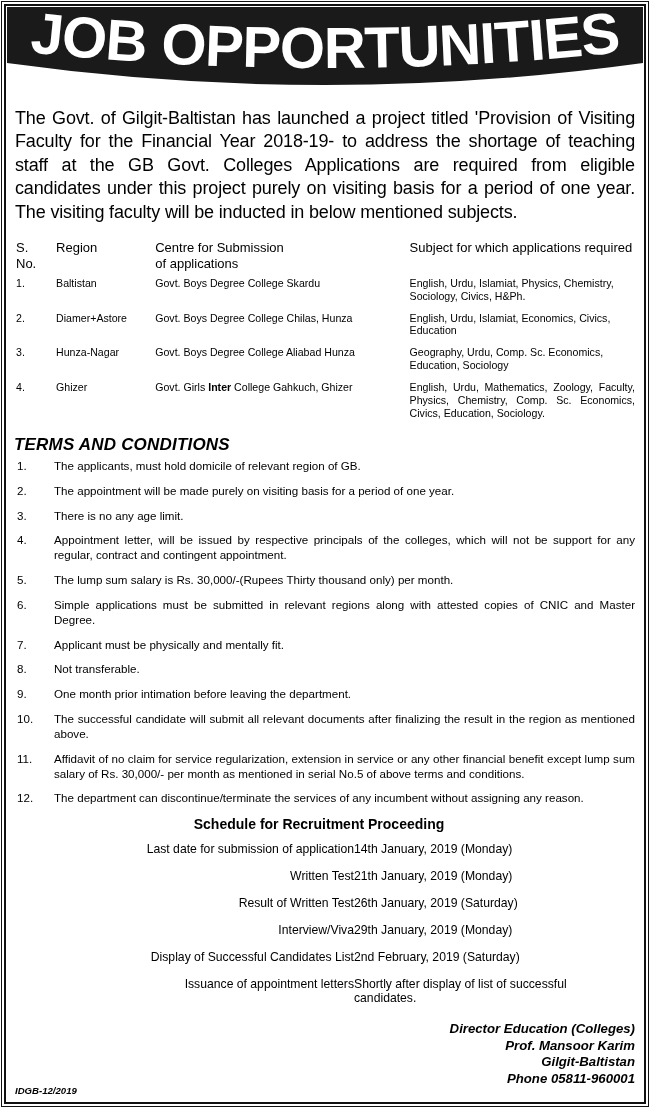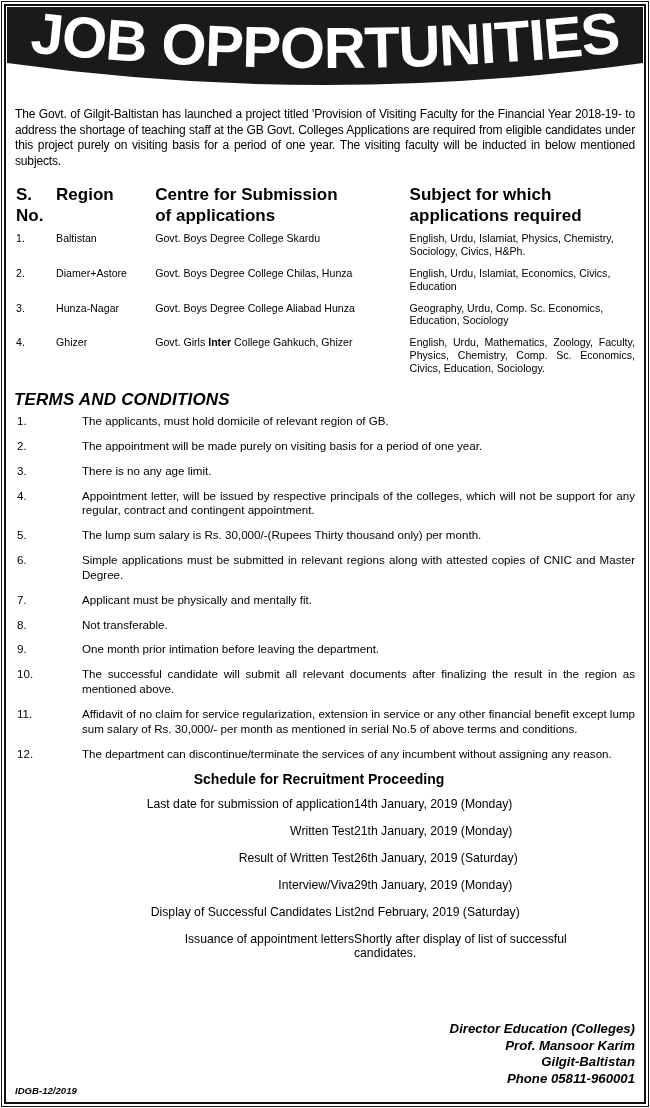--- a/index.html
+++ b/index.html
@@ -49,42 +49,42 @@
     position: relative;
     width: 100%;
     height: 92px;
     margin: 0;
   }
   .banner-svg { display: block; width: 100%; height: 92px; }
 
   
   .intro {
     margin: 8px 8px 16px 8px;
-    font-size: 12px;
+    font-size: 18px;
     line-height: 1.30;
     text-align: justify;
     letter-spacing: -0.15px;
   }
 
   
   .region-table {
     margin: 9px 4px 0 4px;
     width: calc(100% - 8px);
     border-collapse: collapse;
     font-size: 10.6px;
     line-height: 1.22;
   }
   .region-table td, .region-table th {
     vertical-align: top;
     padding: 0 4px 9px 0;
     text-align: left;
   }
   .region-table th {
-    font-weight: bold;
-    font-size: 17px;
+    font-weight: normal;
+    font-size: 13px;
     padding-bottom: 5px;
     white-space: pre-line;
   }
   .col-sno   { width: 36px; padding-left: 5px !important; }
   .col-region{ width: 95px; }
   .col-centre{ width: 250px; }
   .col-subject { width: 225px; text-align: justify; }
   .col-subject.just { text-align: justify; }
   .bold-inline { font-weight: bold; }
 
@@ -109,21 +109,20 @@
   }
   .term-num {
     width: 42px;
     flex: 0 0 42px;
     padding-left: 5px;
     box-sizing: border-box;
   }
   .term-text {
     flex: 1;
     text-align: justify;
-    margin-left: 28px;
   }
 
   
   .sched-title {
     text-align: center;
     font-size: 14px;
     font-weight: bold;
     margin: 2px 12px 10px 0;
   }
   .sched-table {

